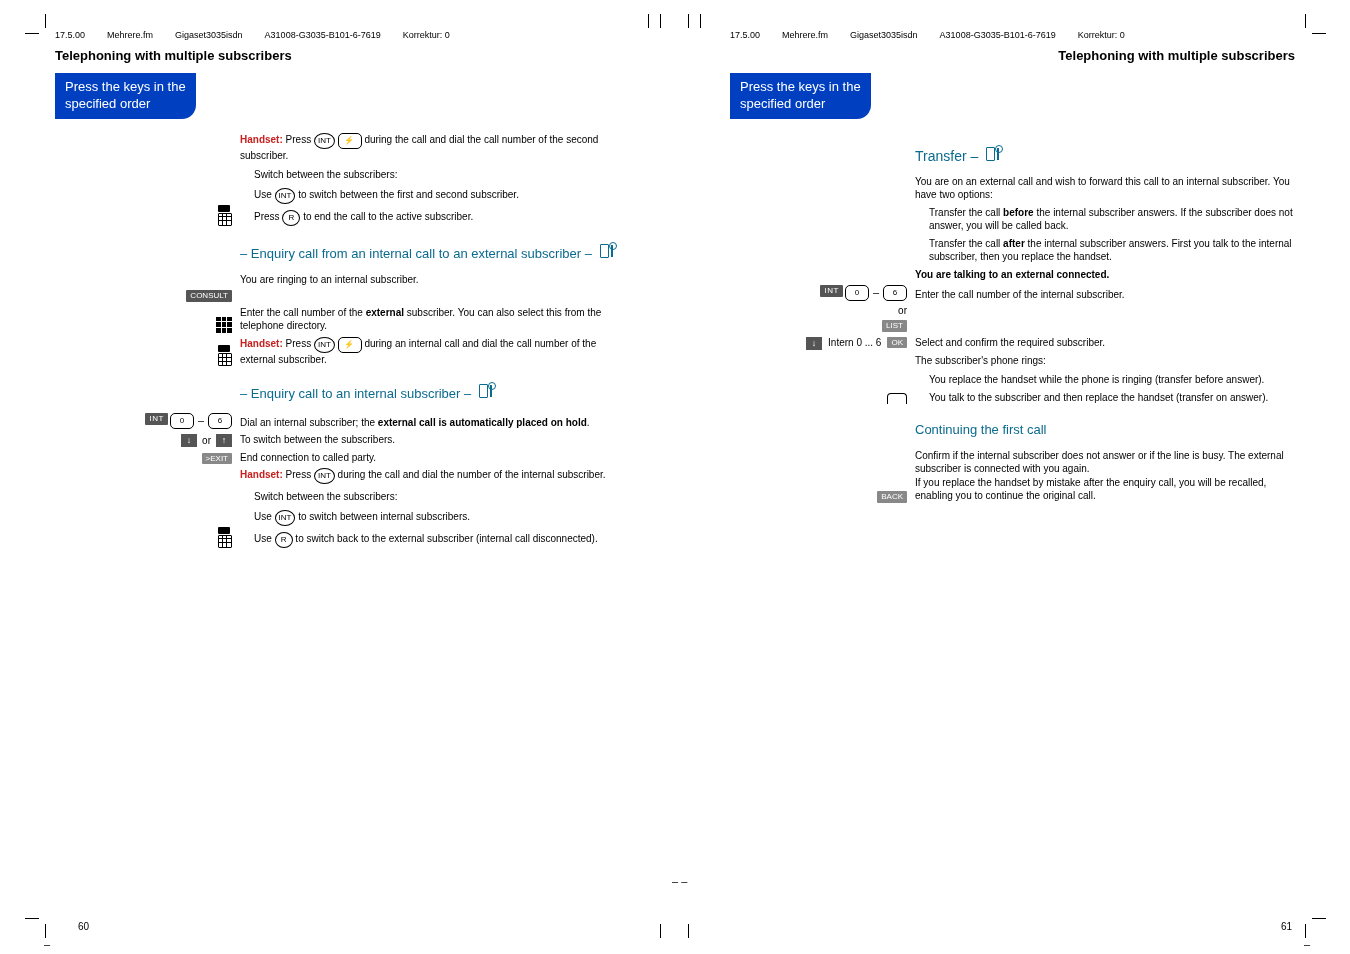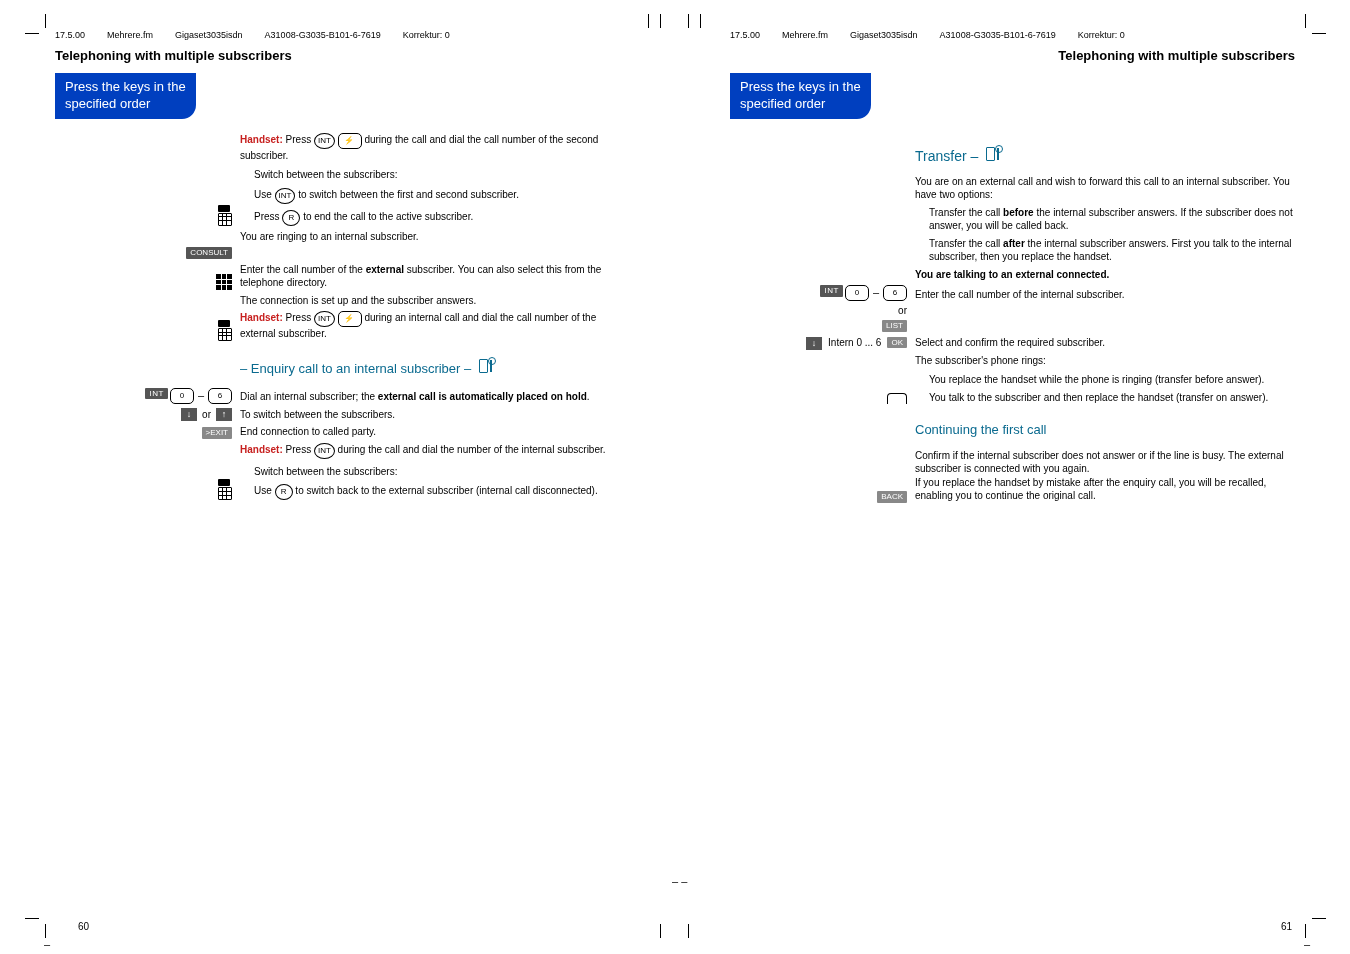--- a/index.html
+++ b/index.html
@@ -242,20 +242,32 @@
           <span>to switch between the first and second subscriber.</span>
         </div>
         <div class="indent" style="margin-top:6px;">
           <span>Press</span>
           <span class="key-oval small">R</span>
           <span>to end the call to the active subscriber.</span>
         </div>
       </div>
     </div>
 
+    <div class="row">
+      <div class="keycol"></div>
+      <div class="textcol">
+        <div class="heading-teal sub">
+          <span class="dash-lead">Enquiry call from an internal call to an external subscriber –</span>
+          <span class="glyph-box">
+              <span class="base"></span>
+              <span class="ant"></span>
+            </span>
+        </div>
+      </div>
+    </div>
 
     <div class="row">
       <div class="keycol"></div>
       <div class="textcol">You are ringing to an internal subscriber.</div>
     </div>
 
     <div class="row">
       <div class="keycol">
           <span class="softkey">CONSULT</span>
         </div>
@@ -276,24 +288,20 @@
             <div></div>
           </div>
       </div>
       <div class="textcol">
         <span>Enter the call number of the</span>
         <span class="bold">external</span>
         <span>subscriber. You can also select this from the telephone directory.</span>
       </div>
     </div>
 
-    <div class="row">
-      <div class="keycol"></div>
-      <div class="textcol">The connection is set up and the subscriber answers.</div>
-    </div>
 
     <div class="row">
       <div class="keycol">
         <div class="icon-handset">
           <div class="screen"></div>
           <div class="pad">
               <div></div>
               <div></div>
               <div></div>
               <div></div>
@@ -372,20 +380,25 @@
               <div></div>
             </div>
         </div>
       </div>
       <div class="textcol">
         <span class="red-bold">Handset:</span>
         <span>Press</span>
         <span class="key-oval small">INT</span>
         <span>during the call and dial the number of the internal subscriber.</span>
         <div class="indent" style="margin-top:6px;">Switch between the subscribers:</div>
+        <div class="indent" style="margin-top:6px;">
+          <span>Use</span>
+          <span class="key-oval small">INT</span>
+          <span>to switch between internal subscribers.</span>
+        </div>
         <div class="indent" style="margin-top:6px;">
           <span>Use</span>
           <span class="key-oval small">R</span>
           <span>to switch back to the external subscriber (internal call disconnected).</span>
         </div>
       </div>
     </div>
 
   </div>
 

